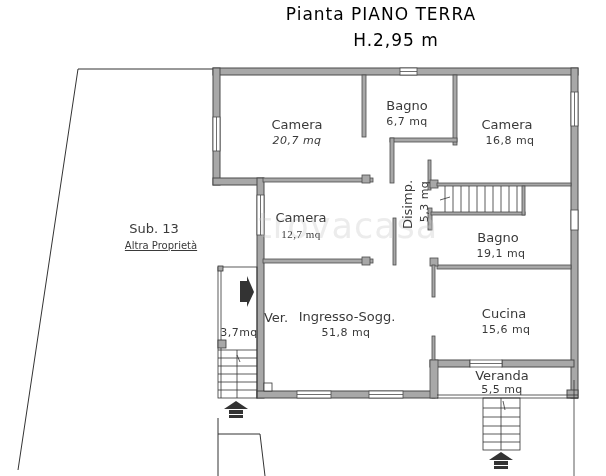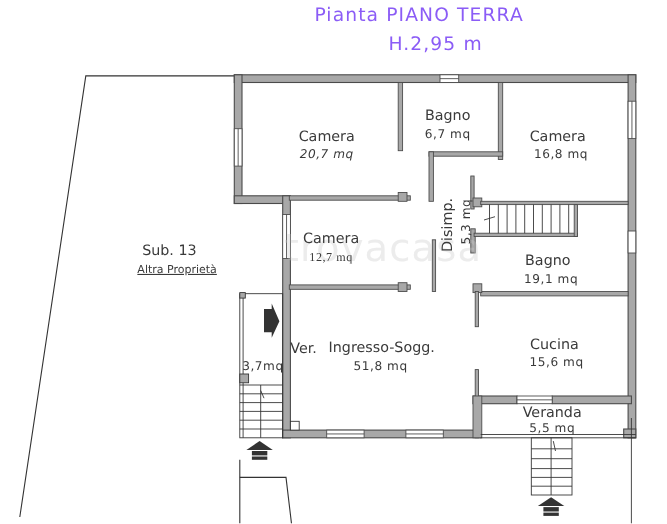--- a/index.html
+++ b/index.html
@@ -1,19 +1,19 @@
 <!DOCTYPE html>
 <html><head>
 <meta charset="utf-8">
 <style>
   html, body { margin: 0; padding: 0; background: #ffffff; }
   body { width: 606px; height: 476px; overflow: hidden; position: relative; font-family: "DejaVu Sans", sans-serif; }
   #plan { position: absolute; left: 0; top: 0; width: 606px; height: 476px; }
   .txt { position: absolute; color: #3a3a3a; white-space: nowrap; text-align: center; transform: translateX(-50%); line-height: 1; }
-  .title { font-size: 17px; letter-spacing: 1px; color: #8b5cf6; }
+  .title { font-size: 17px; letter-spacing: 1px; color: #000000; }
   .room-name { font-size: 13px; color: #3a3a3a; }
   .room-area { font-size: 11px; color: #3a3a3a; letter-spacing: 0.5px; }
   .small { font-size: 10px; text-decoration: underline; }
   .vert { transform: translateX(-50%) rotate(-90deg); transform-origin: center center; }
   .watermark { position: absolute; left: 258px; top: 206px; font-size: 35px; color: rgba(200,200,200,0.35); letter-spacing: 1px; font-family: "DejaVu Sans", sans-serif; }
 </style>
 </head>
 <body>
 
 <svg id="plan" viewBox="0 0 606 476" xmlns="http://www.w3.org/2000/svg">

